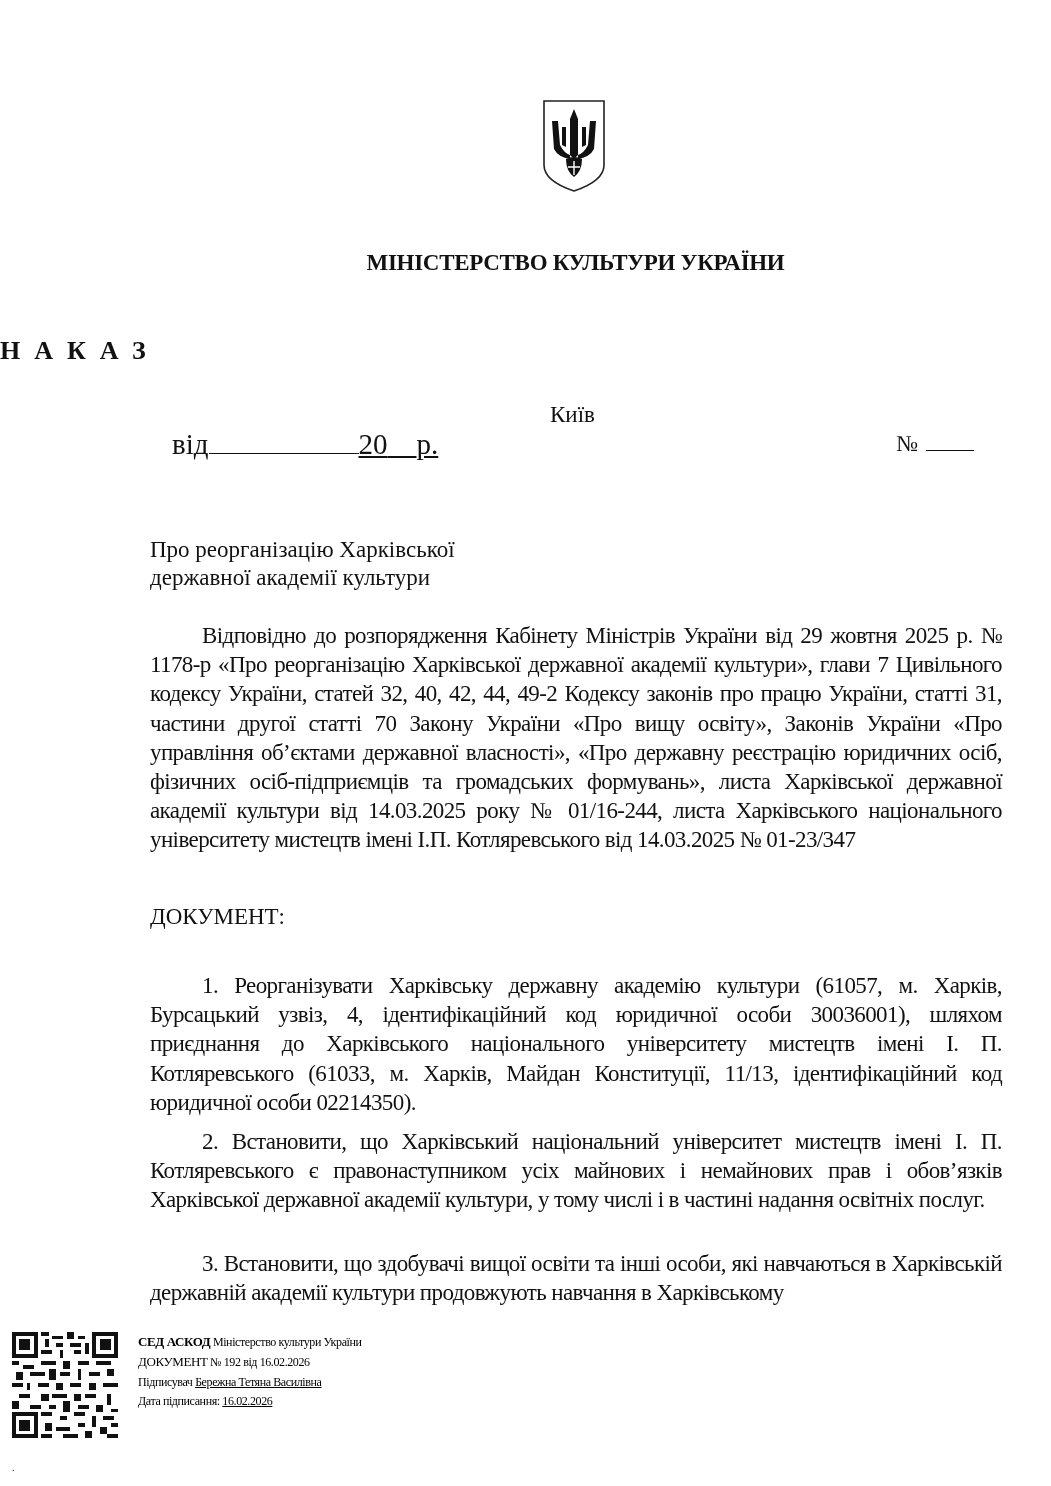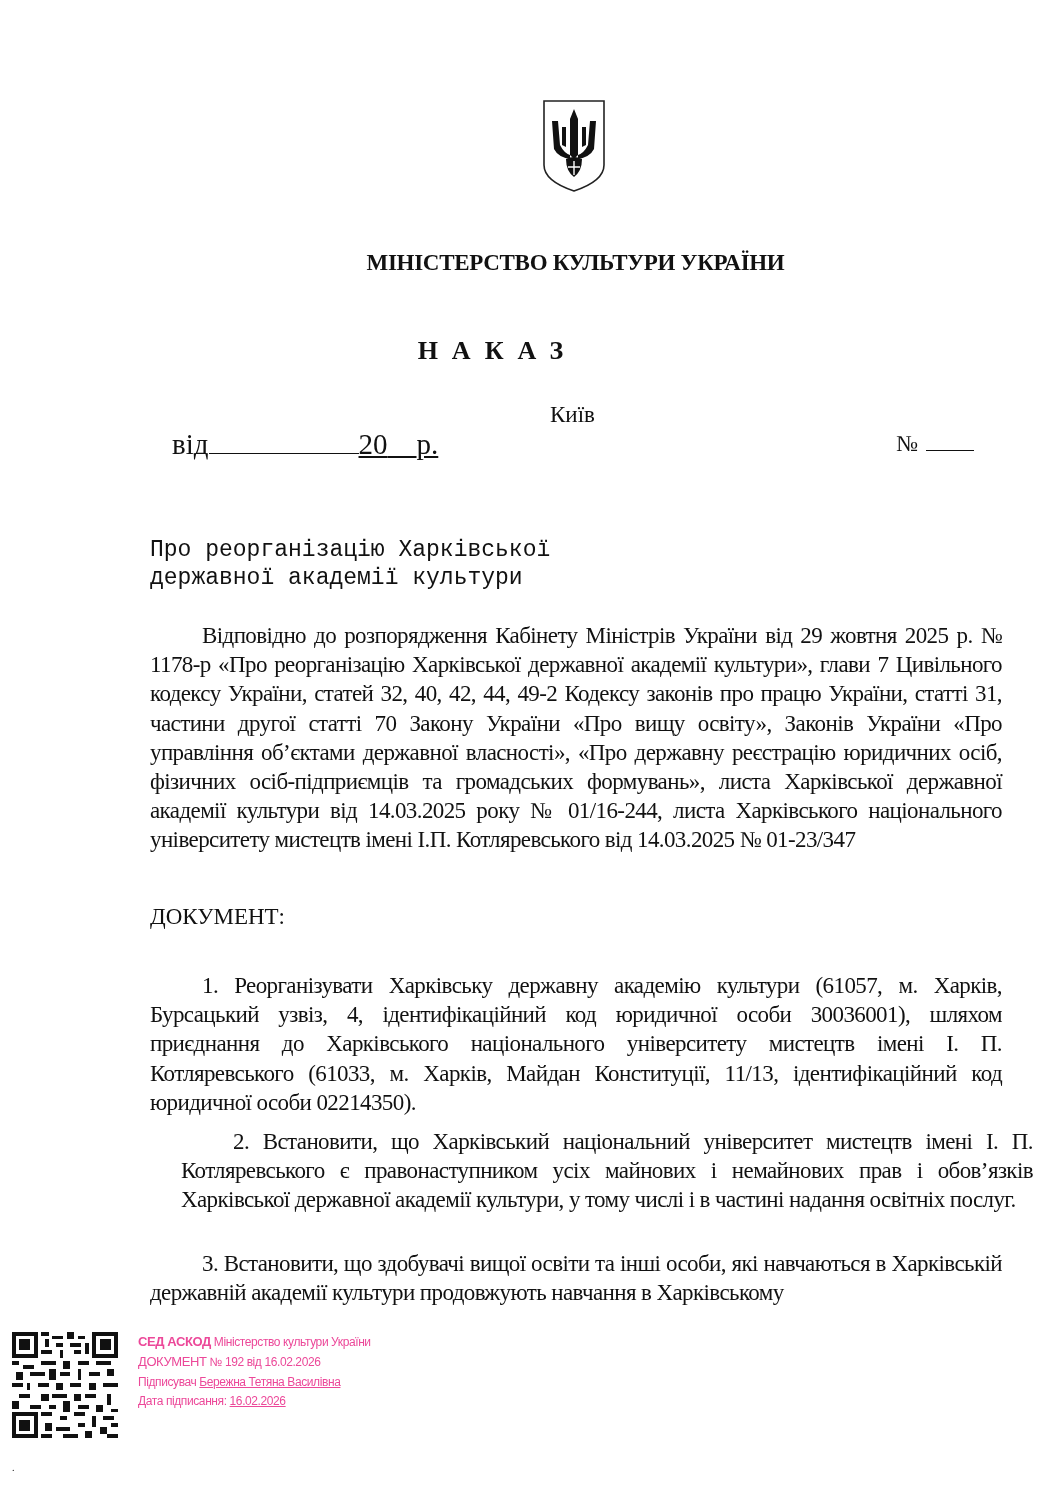--- a/index.html
+++ b/index.html
@@ -1,34 +1,34 @@
 <!DOCTYPE html>
 <html><head>
 <meta charset="utf-8">
 <style>
   html, body { margin:0; padding:0; background:#ffffff; }
   body { width:1051px; height:1486px; position:relative; overflow:hidden; color:#111; font-family:"Liberation Serif", serif; }
   .emblem { position:absolute; left:540px; top:97px; width:68px; height:96px; }
   .ministry { position:absolute; left:0; width:1151px; top:250px; text-align:center; font-weight:bold; font-size:23px; letter-spacing:-0.3px; }
-  .order-title { position:absolute; left:0; width:995px; top:336px; text-align:center; font-weight:bold; font-size:26px; letter-spacing:14px; }
+  .order-title { position:absolute; left:0; width:995px; top:336px; font-weight:bold; font-size:26px; letter-spacing:14px; }
   .city { position:absolute; left:550px; top:402px; font-size:23px;text-align:center; }
   .date-line { position:absolute; left:172px; top:428px; font-size:29px; }
   .date-line .blank { display:inline-block; border-bottom:1.5px solid #111; width:150px; height:22px; vertical-align:baseline; }
   .date-line .yr { text-decoration:underline; }
   .num-line { position:absolute; left:896px; top:428px; font-size:23px; }
   .num-line .blank { display:inline-block; border-bottom:1.5px solid #111; width:48px; margin-left:8px; height:22px; }
-  .subject { position:absolute; left:150px; top:536px; font-size:23px; line-height:28px;font-family:Liberation Mono, monospace; }
+  .subject { position:absolute; left:150px; top:536px; font-size:23px; line-height:28px; }
   .para { position:absolute; left:150px; width:852px; font-size:23px; line-height:29.2px; text-align:justify; text-indent:52px; letter-spacing:-0.6px; }
   .p-basis { top:621px; }
   .orders { position:absolute; left:150px; top:904px; font-size:23px; }
   .p1 { top:971px; }
-  .p2 { top:1127px;margin-left:31px; }
+  .p2 { top:1127px; }
   .p3 { top:1249px; }
   .qr { position:absolute; left:12px; top:1332px; width:106px; height:106px; }
-  .stamp { position:absolute; left:138px; top:1332px; font-family:Liberation Sans, sans-serif; font-size:12px; line-height:19.4px; letter-spacing:-0.4px; color:#ec4899; }
+  .stamp { position:absolute; left:138px; top:1332px; font-family:Liberation Serif, serif; font-size:12px; line-height:19.4px; letter-spacing:-0.4px; color:#000000; }
   .stamp .u { text-decoration:underline; }
   .dot { position:absolute; left:12px; top:1462px; font-size:10px; }
 </style>
 </head>
 <body>
 
 <svg class="emblem" viewBox="0 0 68 96">
   <path d="M4 4 H64 V68 Q64 84 34 94 Q4 84 4 68 Z" fill="none" stroke="#222" stroke-width="1.6"></path>
   <path d="M34 12 L30 22 L30 58 L34 62 L38 58 L38 22 Z" fill="#111"></path>
   <path d="M12 24 L18 24 L20 48 Q24 56 30 58 L30 62 Q18 60 14 52 Z" fill="#111"></path>

